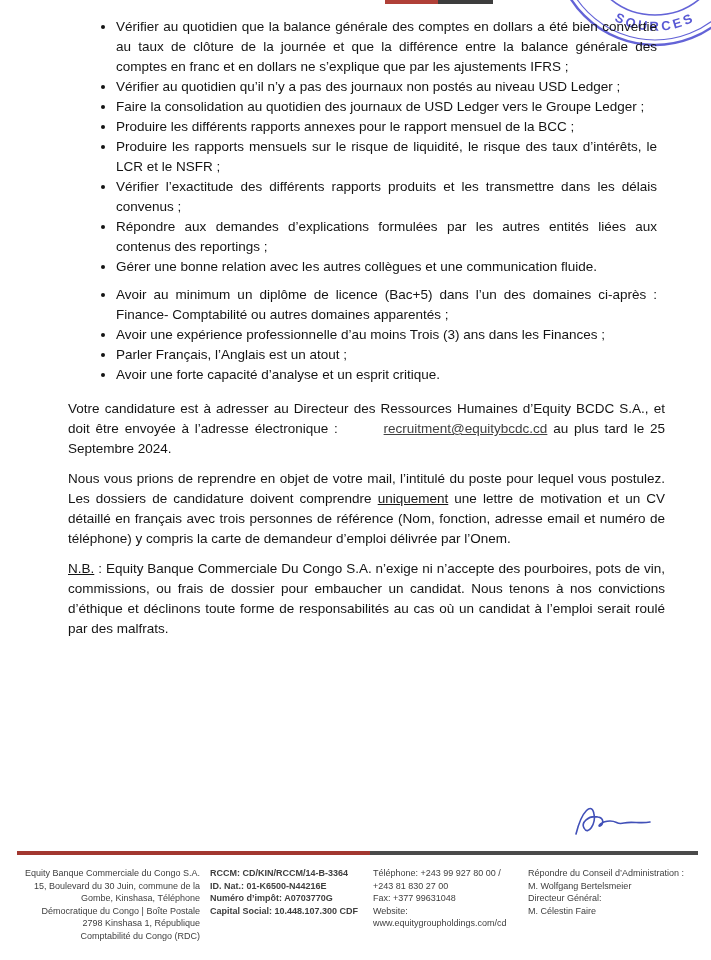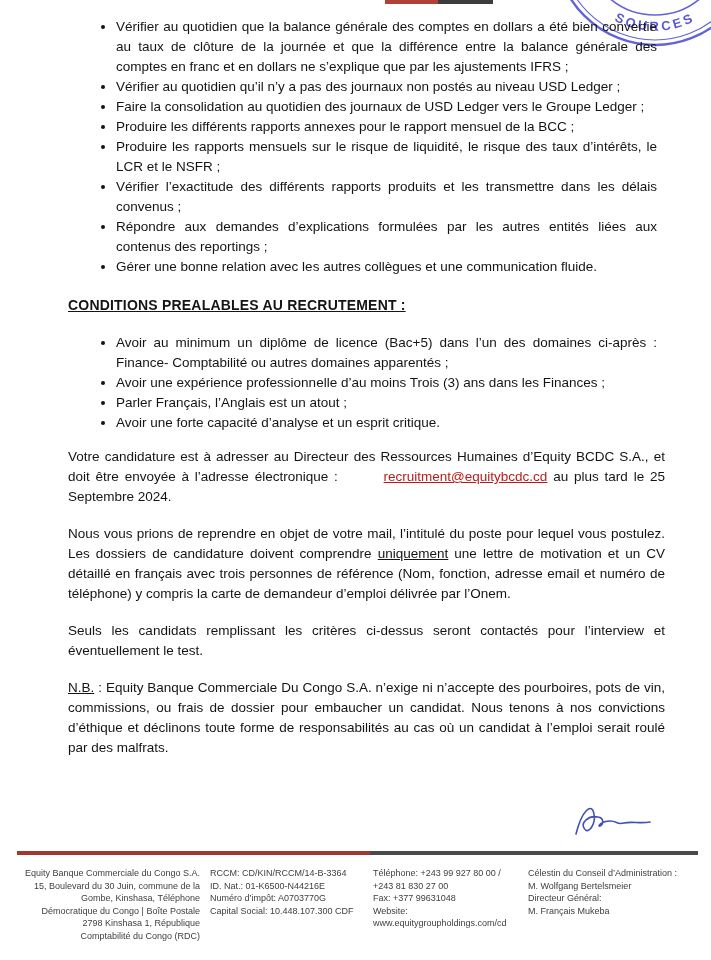--- a/index.html
+++ b/index.html
@@ -14,38 +14,38 @@
   
   .logo-strip-red  { position:absolute; top:0; left:385px; width:53px; height:4px; background:#b04038; }
   .logo-strip-dark { position:absolute; top:0; left:438px; width:55px; height:4px; background:#3d3d3d; }
 
   
   .content { position:absolute; top:9px; left:68px; width:597px; font-size:13.5px; line-height:20px; }
   ul.blist { margin:8px; padding-left:40px; }
   ul.blist li { text-align:justify; }
   .heading { font-size:14px; font-weight:bold; text-decoration:underline; margin:18px 0 18px 0; letter-spacing:0.2px; }
   p.para { text-align:justify; margin-top:14px; }
-  p.para.gap { margin-top:17px; }
+  p.para.gap { margin-top:10px; }
   .b { font-weight:normal; }
   .u { text-decoration:underline; }
-  .email { text-decoration:underline; color:#b91c1c;margin-left:40px; }
+  .email { text-decoration:underline; color:#404040;margin-left:40px; }
 
   
   .stamp { position:absolute; top:0; left:551px; width:160px; height:50px; pointer-events:none; }
 
   
   .signature { position:absolute; top:798px; left:566px; width:100px; height:50px; }
 
   
   .footer-bar-red  { position:absolute; top:851px; left:17px;  width:353px; height:4px; background:#a23730; }
   .footer-bar-gray { position:absolute; top:851px; left:370px; width:328px; height:4px; background:#4a4a4a; }
   .footer { position:absolute; top:867px; left:0; width:711px; font-size:9px; line-height:12.5px; color:#3e3e3e; }
   .fcol { position:absolute; top:0; }
   .fcol-1 { left:18px;  width:182px;text-align:right; }
-  .fcol-2 { left:210px; width:158px; }
+  .fcol-2 { left:210px; width:158px;font-weight:bold; }
   .fcol-3 { left:373px; width:152px; }
   .fcol-4 { left:528px; width:178px; }
 </style>
 </head>
 <body>
 
 <div class="page">
 
   <div class="logo-strip-red"></div>
   <div class="logo-strip-dark"></div>
@@ -70,34 +70,32 @@
       <li>Vérifier au quotidien que la balance générale des comptes en dollars a été bien convertie au taux de clôture de la journée et que la différence entre la balance générale des comptes en franc et en dollars ne s’explique que par les ajustements IFRS ;</li>
       <li>Vérifier au quotidien qu’il n’y a pas des journaux non postés au niveau USD Ledger ;</li>
       <li>Faire la consolidation au quotidien des journaux de USD Ledger vers le Groupe Ledger ;</li>
       <li>Produire les différents rapports annexes pour le rapport mensuel de la BCC ;</li>
       <li>Produire les rapports mensuels sur le risque de liquidité, le risque des taux d’intérêts, le LCR et le NSFR ;</li>
       <li>Vérifier l’exactitude des différents rapports produits et les transmettre dans les délais convenus ;</li>
       <li>Répondre aux demandes d’explications formulées par les autres entités liées aux contenus des reportings ;</li>
       <li>Gérer une bonne relation avec les autres collègues et une communication fluide.</li>
     </ul>
 
-    <div class="heading">CONDITIONS PREALABLES AU RECRUTEMENT :</div>
 
     <ul class="blist">
       <li>Avoir au minimum un diplôme de licence (Bac+5) dans l’un des domaines ci-après : Finance- Comptabilité ou autres domaines apparentés ;</li>
       <li>Avoir une expérience professionnelle d’au moins Trois (3) ans dans les Finances ;</li>
       <li>Parler Français, l’Anglais est un atout ;</li>
       <li>Avoir une forte capacité d’analyse et un esprit critique.</li>
     </ul>
 
     <p class="para"><span>Votre candidature est à adresser </span><span class="b">au Directeur des Ressources Humaines d’Equity BCDC S.A.,</span><span> et doit être envoyée à l’adresse électronique : </span><span class="email">recruitment@equitybcdc.cd</span><span> au plus tard </span><span class="b">le 25 Septembre 2024.</span></p>
 
     <p class="para gap"><span>Nous vous prions de reprendre en objet de votre mail, l’intitulé du poste pour lequel vous postulez. Les dossiers de candidature doivent comprendre </span><span class="b u">uniquement</span><span class="b"> une lettre de motivation et un CV détaillé</span><span> en français avec </span><span class="b">trois personnes de référence</span><span> (Nom, fonction, adresse email et numéro de téléphone) </span><span class="b">y compris la carte de demandeur d’emploi</span><span> délivrée par l’Onem.</span></p>
 
-    <p class="para gap">Seuls les candidats remplissant les critères ci-dessus seront contactés pour l’interview et éventuellement le test.</p>
 
     <p class="para gap"><span class="b u">N.B.</span><span class="b"> : </span><span>Equity Banque Commerciale Du Congo S.A. n’exige ni n’accepte des pourboires, pots de vin, commissions, ou frais de dossier pour embaucher un candidat. Nous tenons à nos convictions d’éthique et déclinons toute forme de responsabilités au cas où un candidat à l’emploi serait roulé par des malfrats.</span></p>
 
   </div>
 
   <svg class="signature" viewBox="0 0 100 50" width="100" height="50">
     <path d="M 10 36 C 16 12 26 4 28 16 C 30 26 22 38 18 30 C 15 25 22 17 32 19 C 38 20 38 26 34 28 C 31 29 35 23 44 23 C 52 23 50 27 58 25 C 66 23 74 26 84 24" fill="none" stroke="#4150b8" stroke-width="1.6" stroke-linecap="round"></path>
   </svg>
 
   <div class="footer-bar-red"></div>
@@ -119,20 +117,20 @@
       <div>Capital Social: 10.448.107.300 CDF</div>
     </div>
     <div class="fcol fcol-3">
       <div>Téléphone: +243 99 927 80 00 /</div>
       <div>+243 81 830 27 00</div>
       <div>Fax: +377 99631048</div>
       <div>Website:</div>
       <div>www.equitygroupholdings.com/cd</div>
     </div>
     <div class="fcol fcol-4">
-      <div>Célestin du Conseil d’Administration :</div>
+      <div>Répondre du Conseil d’Administration :</div>
       <div>M. Wolfgang Bertelsmeier</div>
       <div>Directeur Général:</div>
-      <div>M. Français Mukeba</div>
+      <div>M. Célestin Faire</div>
     </div>
   </div>
 
 </div>
 
 </body></html>

